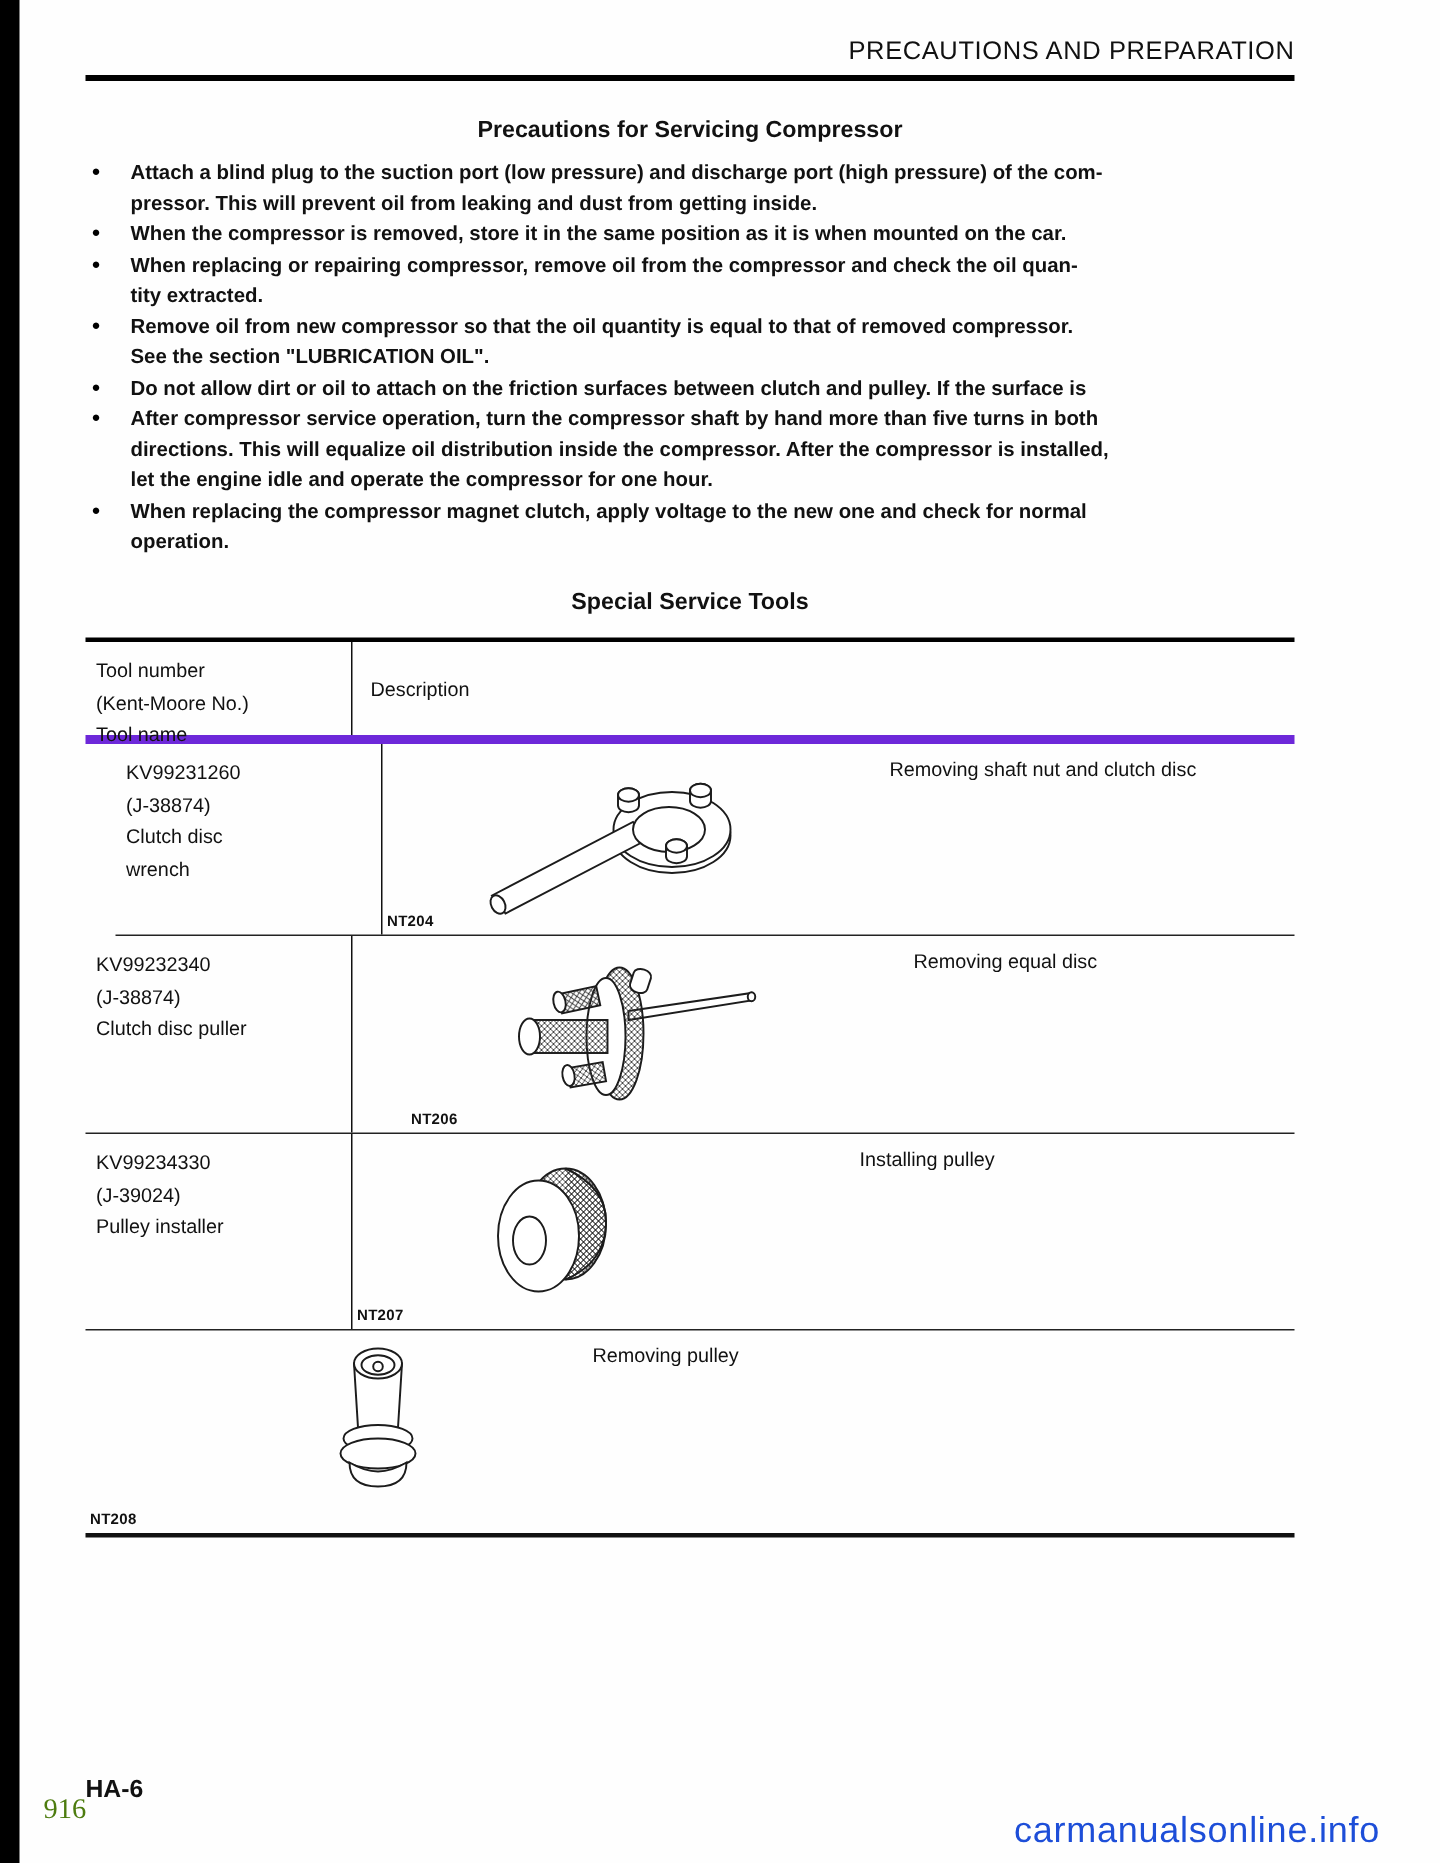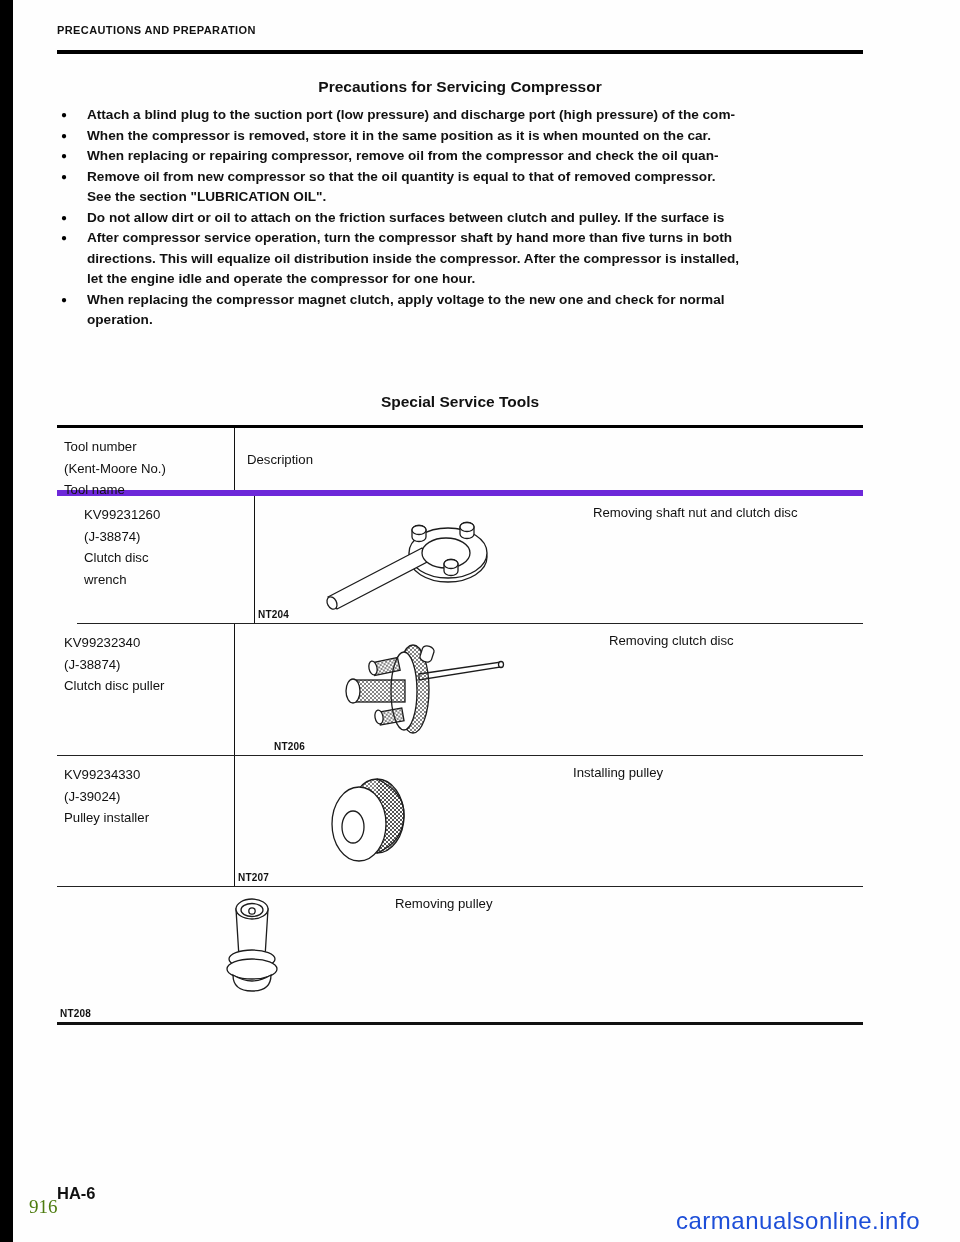--- a/index.html
+++ b/index.html
@@ -1,21 +1,21 @@
 <!DOCTYPE html>
 <html><head>
 <meta charset="utf-8">
 <style>
   html,body{margin:0;padding:0;background:#e8e8e8;}
   .page{position:relative;width:960px;height:1242px;background:#fefefe;overflow:hidden;
         font-family:"Liberation Sans",sans-serif;color:#111;}
   .scan-strip{position:absolute;left:0;top:0;width:13px;height:1242px;background:#000;}
   .content{position:absolute;left:57px;top:0;width:806px;}
-  .page-title{position:absolute;top:24px;left:0;width:806px;text-align:left;
-              font-size:11px;font-weight:bold;letter-spacing:.4px;white-space:nowrap;}
+  .page-title{position:absolute;top:24px;left:0;width:806px;text-align:right;
+              font-size:17px;font-weight:normal;letter-spacing:.4px;white-space:nowrap;}
   .title-rule{position:absolute;top:50px;left:0;width:806px;height:3.5px;background:#000;}
   .sec-title1{position:absolute;top:78px;left:0;width:806px;text-align:center;
               font-size:15.5px;font-weight:bold;}
   .bullets{position:absolute;top:105px;left:4px;width:802px;list-style:none;margin:0;padding:0;}
   .bullet{display:flex;margin:0;padding:0;}
   .bullet-marker{width:26px;flex:0 0 26px;font-size:10px;line-height:20.5px;color:#000;}
   .bullet-lines{flex:1;font-size:13.6px;font-weight:bold;line-height:20.5px;white-space:nowrap;}
   .sec-title2{position:absolute;top:393px;left:0;width:806px;text-align:center;
               font-size:15.5px;font-weight:bold;}
   .sst-table{position:absolute;top:425px;left:0;width:806px;
@@ -56,32 +56,34 @@
   <div class="content">
     <div class="page-title">PRECAUTIONS AND PREPARATION</div>
     <div class="title-rule"></div>
     <div class="sec-title1">Precautions for Servicing Compressor</div>
 
     <ul class="bullets">
       <li class="bullet">
         <span class="bullet-marker">●</span>
         <span class="bullet-lines">
           <div>Attach a blind plug to the suction port (low pressure) and discharge port (high pressure) of the com-</div>
+          <div>pressor. This will prevent oil from leaking and dust from getting inside.</div>
         </span>
       </li>
       <li class="bullet">
         <span class="bullet-marker">●</span>
         <span class="bullet-lines">
           <div>When the compressor is removed, store it in the same position as it is when mounted on the car.</div>
         </span>
       </li>
       <li class="bullet">
         <span class="bullet-marker">●</span>
         <span class="bullet-lines">
           <div>When replacing or repairing compressor, remove oil from the compressor and check the oil quan-</div>
+          <div>tity extracted.</div>
         </span>
       </li>
       <li class="bullet">
         <span class="bullet-marker">●</span>
         <span class="bullet-lines">
           <div>Remove oil from new compressor so that the oil quantity is equal to that of removed compressor.</div>
           <div>See the section "LUBRICATION OIL".</div>
         </span>
       </li>
       <li class="bullet">
@@ -173,21 +175,21 @@
             <ellipse cx="112" cy="57" rx="16" ry="44" fill="url(#knA)" stroke="#1c1c1c" stroke-width="1.3"></ellipse>
             <ellipse class="ln" cx="103" cy="59" rx="13" ry="39"></ellipse>
             <rect x="52" y="48" width="52" height="22" fill="url(#knA)" stroke="#1c1c1c" stroke-width="1.3"></rect>
             <ellipse class="ln" cx="52" cy="59" rx="7" ry="12"></ellipse>
             <rect x="72" y="28" width="26" height="13" fill="url(#knA)" stroke="#1c1c1c" stroke-width="1.3" transform="rotate(-12 85 34)"></rect>
             <ellipse class="ln" cx="72" cy="36" rx="4" ry="7" transform="rotate(-12 72 36)"></ellipse>
             <rect x="78" y="78" width="24" height="13" fill="url(#knA)" stroke="#1c1c1c" stroke-width="1.3" transform="rotate(-10 90 84)"></rect>
             <ellipse class="ln" cx="78" cy="85" rx="4" ry="7" transform="rotate(-10 78 85)"></ellipse>
             <path class="ln" d="M120 18 a6 4 0 0 1 12 0 l0 8 a6 4 0 0 1 -12 0 Z" transform="rotate(18 126 22)"></path>
           </svg>
-          <span class="desc">Removing clutch disc</span>
+          <span class="desc">Removing equal disc</span>
           <span class="figlabel">NT206</span>
         </div>
       </div>
 
       <div class="t-row r3">
         <div class="cell-l">
           <div>KV99234330</div>
           <div>(J-39024)</div>
           <div>Pulley installer</div>
         </div>

